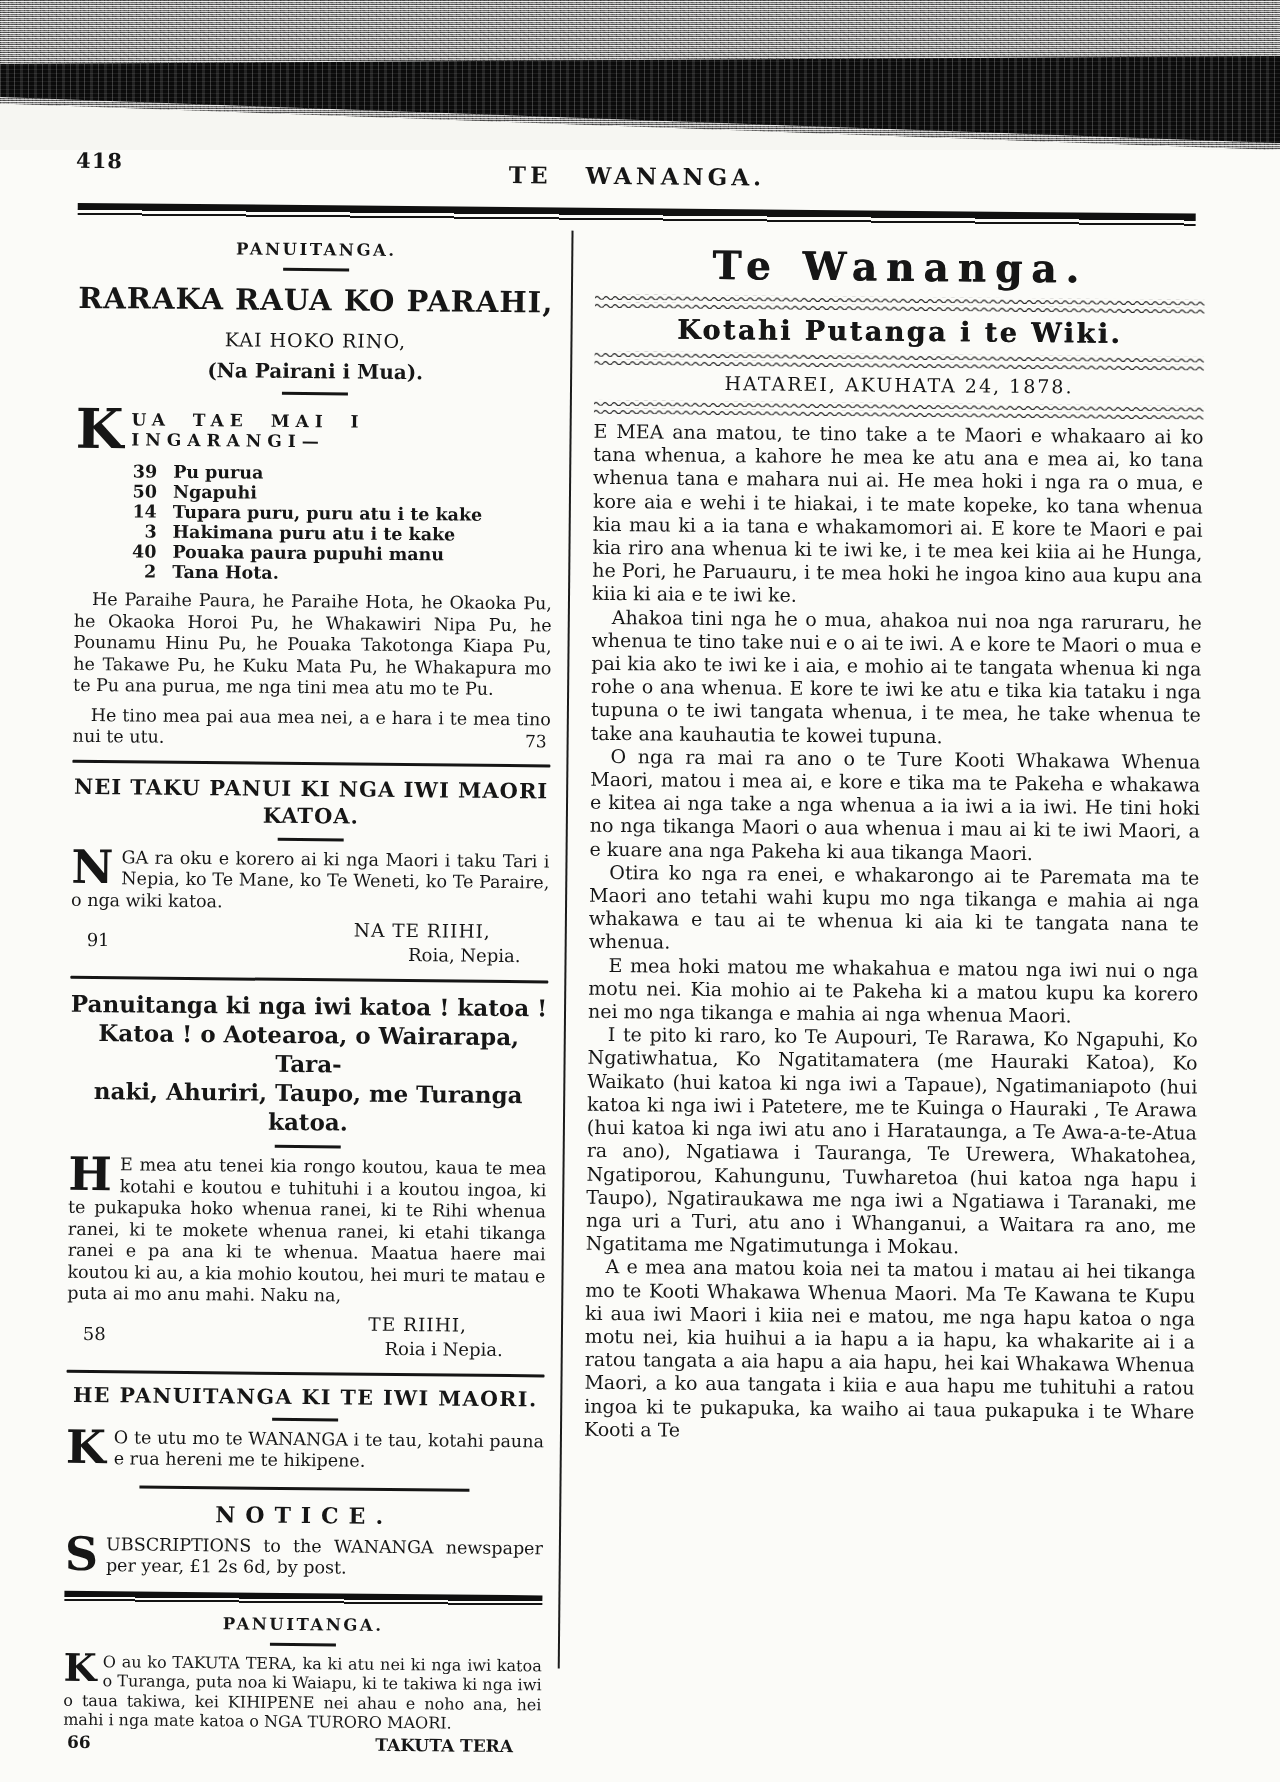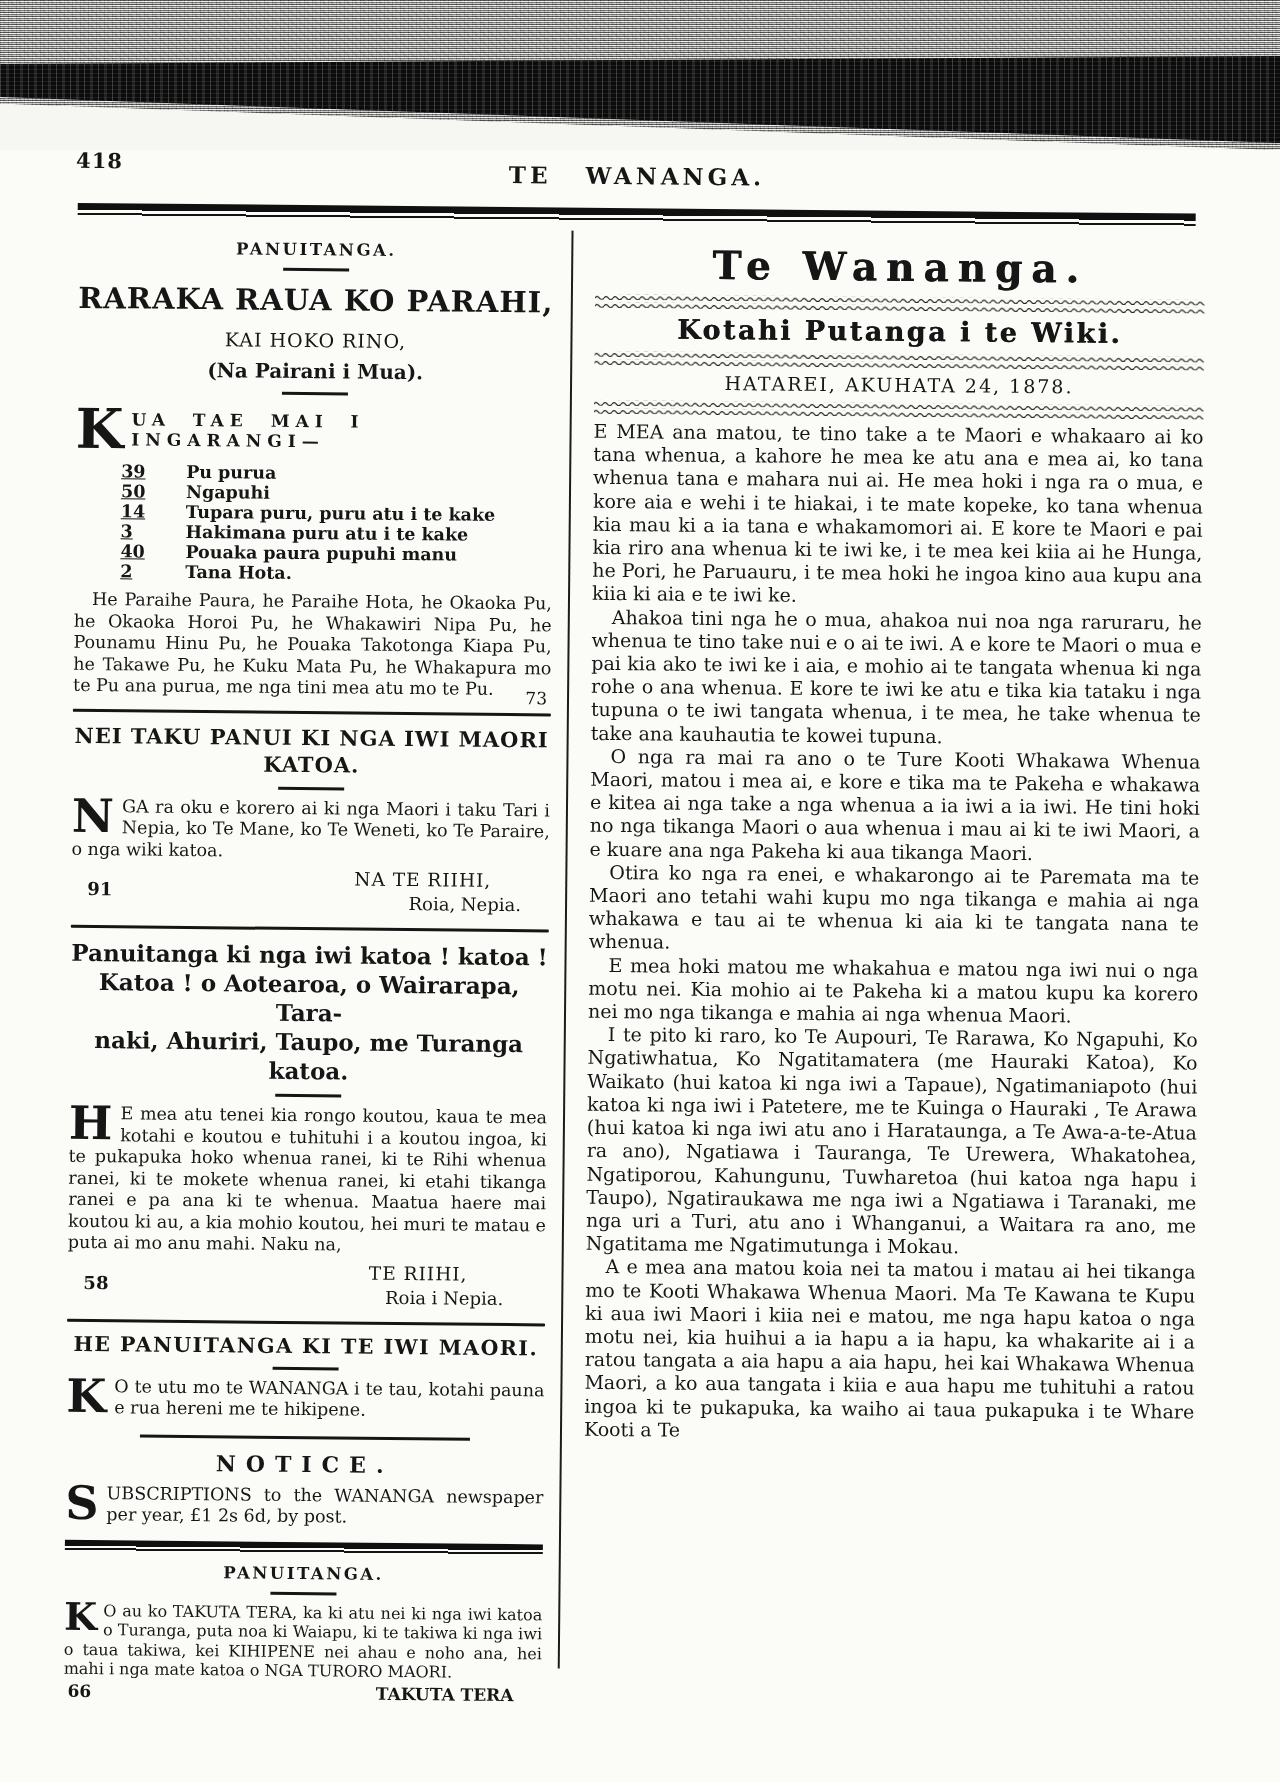--- a/index.html
+++ b/index.html
@@ -57,35 +57,35 @@
   .ad-title { text-align:center; font-size:29px; font-weight:600; letter-spacing:1px; margin-top:12px; }
   .ad-sub1  { text-align:center; font-size:19px; margin-top:12px; letter-spacing:1px; }
   .ad-sub2  { text-align:center; font-size:20px; font-weight:bold; margin-top:8px; }
 
   .lead { margin-top:16px; font-size:17px; font-weight:600; letter-spacing:6px; word-spacing:10px; }
   .dc   { float:left; font-weight:bold; font-size:46px; line-height:34px; margin:3px 8px 0 0; letter-spacing:0; }
   .dc-big { font-size:55px; line-height:40px; margin-top:0; }
 
   .gun-list { margin:12px 0 0 46px; font-size:17.5px; font-weight:600; line-height:20px; }
   .gun-row  { display:flex; }
-  .gun-qty  { width:36px; text-align:left; margin-right:29px; flex:none;text-decoration:underline; }
+  .gun-qty  { width:36px; text-align:right; margin-right:16px; flex:none; }
 
   .bp { font-size:17.5px; line-height:21.5px; text-align:justify; margin:8px 0 0; }
   .bp.indent { text-indent:18px; }
   .p-rel { position:relative; }
   .ref-right { position:absolute; right:4px; bottom:-1px; font-weight:400; font-size:17px; }
 
   .sec-head   { text-align:center; font-size:21px; font-weight:bold; line-height:27px; letter-spacing:1px; margin-top:6px; }
   .sec-head-big { text-align:center; font-size:23px; font-weight:bold; line-height:29px; margin-top:8px; }
   .sec-head-one { text-align:center; font-size:20.5px; font-weight:bold; letter-spacing:1.5px; margin-top:8px; }
 
   .sigblock { position:relative; margin-top:4px; min-height:48px; }
   .sig1 { text-align:right; padding-right:58px; font-size:18.5px; letter-spacing:1px; line-height:25px; }
   .sig2 { text-align:right; padding-right:28px; font-size:18px; line-height:24px; }
-  .refnum { position:absolute; left:16px; top:14px; font-weight:700; font-size:18px;text-align:center; }
+  .refnum { position:absolute; left:16px; top:14px; font-weight:400; font-size:18px;text-align:center; }
 
   .notice-head { text-align:center; font-size:22px; font-weight:bold; letter-spacing:10px; margin-top:4px; }
 
   .bp-small { font-size:16px; line-height:19.5px; text-align:justify; margin:8px 0 0; }
   .dc-small { font-size:38px; line-height:28px; margin:2px 6px 0 0; }
   .bottom-sig { display:flex; justify-content:space-between; padding:2px 28px 0 4px; font-size:17px; font-weight:600; }
 
   
   .masthead { text-align:center; font-size:39px; font-weight:bold; letter-spacing:9px; margin-top:4px;
               text-shadow:0.6px 0 0 #161616; }
@@ -154,21 +154,21 @@
           <span class="gun-qty">40</span>
           <span>Pouaka paura pupuhi manu</span>
         </div>
       <div class="gun-row">
           <span class="gun-qty">2</span>
           <span>Tana Hota.</span>
         </div>
     </div>
 
     <p class="bp indent">He Paraihe Paura, he Paraihe Hota, he Okaoka Pu, he Okaoka Horoi Pu, he Whakawiri Nipa Pu, he Pounamu Hinu Pu, he Pouaka Takotonga Kiapa Pu, he Takawe Pu, he Kuku Mata Pu, he Whakapura mo te Pu ana purua, me nga tini mea atu mo te Pu.</p>
-    <p class="bp indent p-rel"><span class="ref-right">73</span></p>
+    <p class="bp indent p-rel"><span>He tino mea pai aua mea nei, a e hara i te mea tino nui te utu.</span><span class="ref-right">73</span></p>
 
     <div class="hr-col"></div>
 
     <div class="sec-head">NEI TAKU PANUI KI NGA IWI MAORI KATOA.</div>
     <div class="hr-short"></div>
     <p class="bp">
       <span class="dc">N</span><span>GA ra oku e korero ai ki nga Maori i taku Tari i Nepia, ko Te Mane, ko Te Weneti, ko Te Paraire, o nga wiki katoa.</span>
     </p>
     <div class="sigblock">
       <div class="refnum">91</div>

